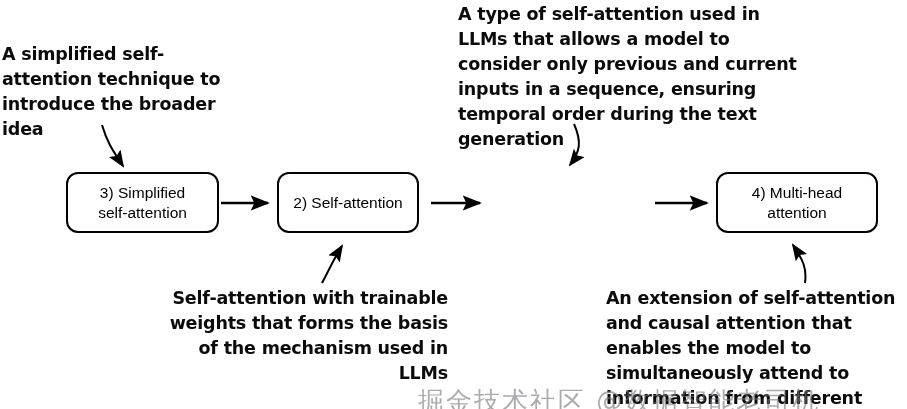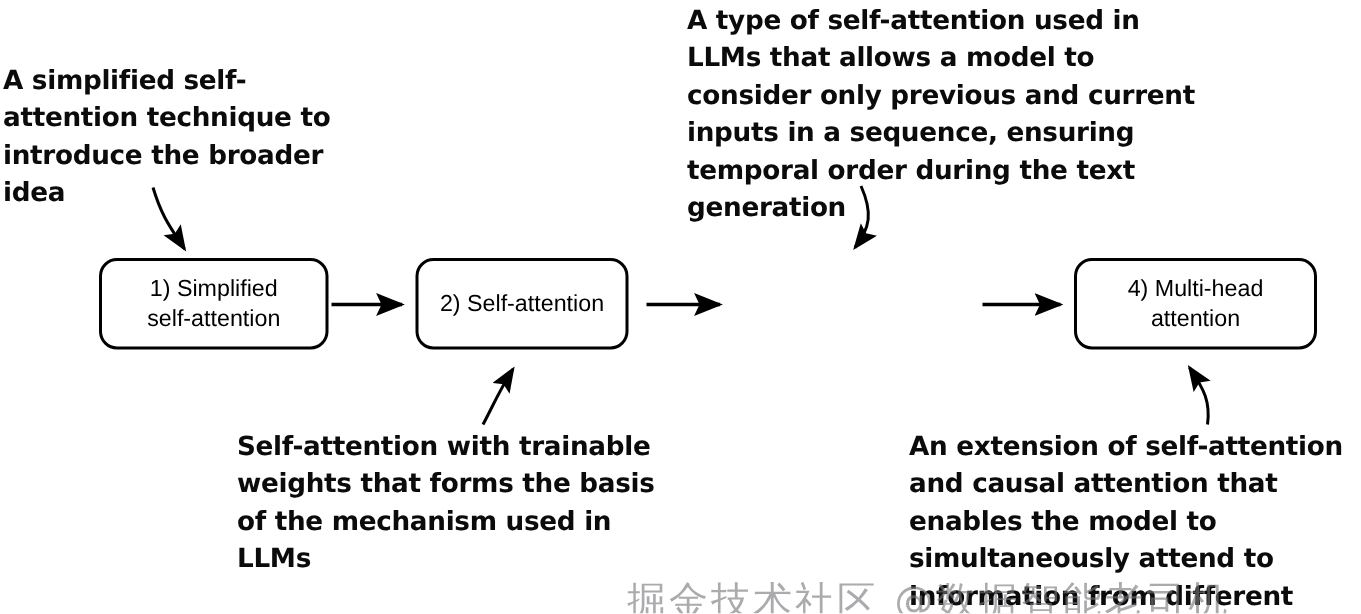--- a/index.html
+++ b/index.html
@@ -22,21 +22,21 @@
     font-family: "DejaVu Sans", sans-serif;
     font-weight: bold;
     font-size: 17.5px;
     line-height: 25px;
     color: #0b0b0b;
     letter-spacing: -0.2px;
     white-space: pre-line;
   }
   #ann-1 { left: 2px;   top: 42px;  width: 250px; }
   #ann-2 { left: 458px; top: 2px;   width: 350px; }
-  #ann-3 { left: 158px; top: 286px; width: 290px; }
+  #ann-3 { left: 158px; top: 286px; width: 290px; text-align: right; }
   #ann-4 { left: 606px; top: 286px; width: 305px; }
 
   
   .node {
     position: absolute;
     box-sizing: border-box;
     border: 2.2px solid #000000;
     border-radius: 12px;
     background: #ffffff;
     display: flex;
@@ -86,21 +86,21 @@
 <div id="canvas">
 
   <div class="annotation" id="ann-2">A type of self-attention used in LLMs that allows a model to consider only previous and current inputs in a sequence, ensuring temporal order during the text generation</div>
 
   <div class="annotation" id="ann-1">A simplified self-attention technique to introduce the broader idea</div>
 
   <div class="annotation" id="ann-3">Self-attention with trainable weights that forms the basis of the mechanism used in LLMs</div>
 
   <div class="annotation" id="ann-4">An extension of self-attention and causal attention that enables the model to simultaneously attend to information from different representation subspaces</div>
 
-  <div class="node" id="node-1">1) Simplified
+  <div class="node" id="node-1">3) Simplified
 self-attention</div>
 
   <div class="node" id="node-2">2) Self-attention</div>
 
 
   <div class="node" id="node-4">4) Multi-head
 attention</div>
 
   <svg id="arrows" viewBox="0 0 907 409">
     <defs>

